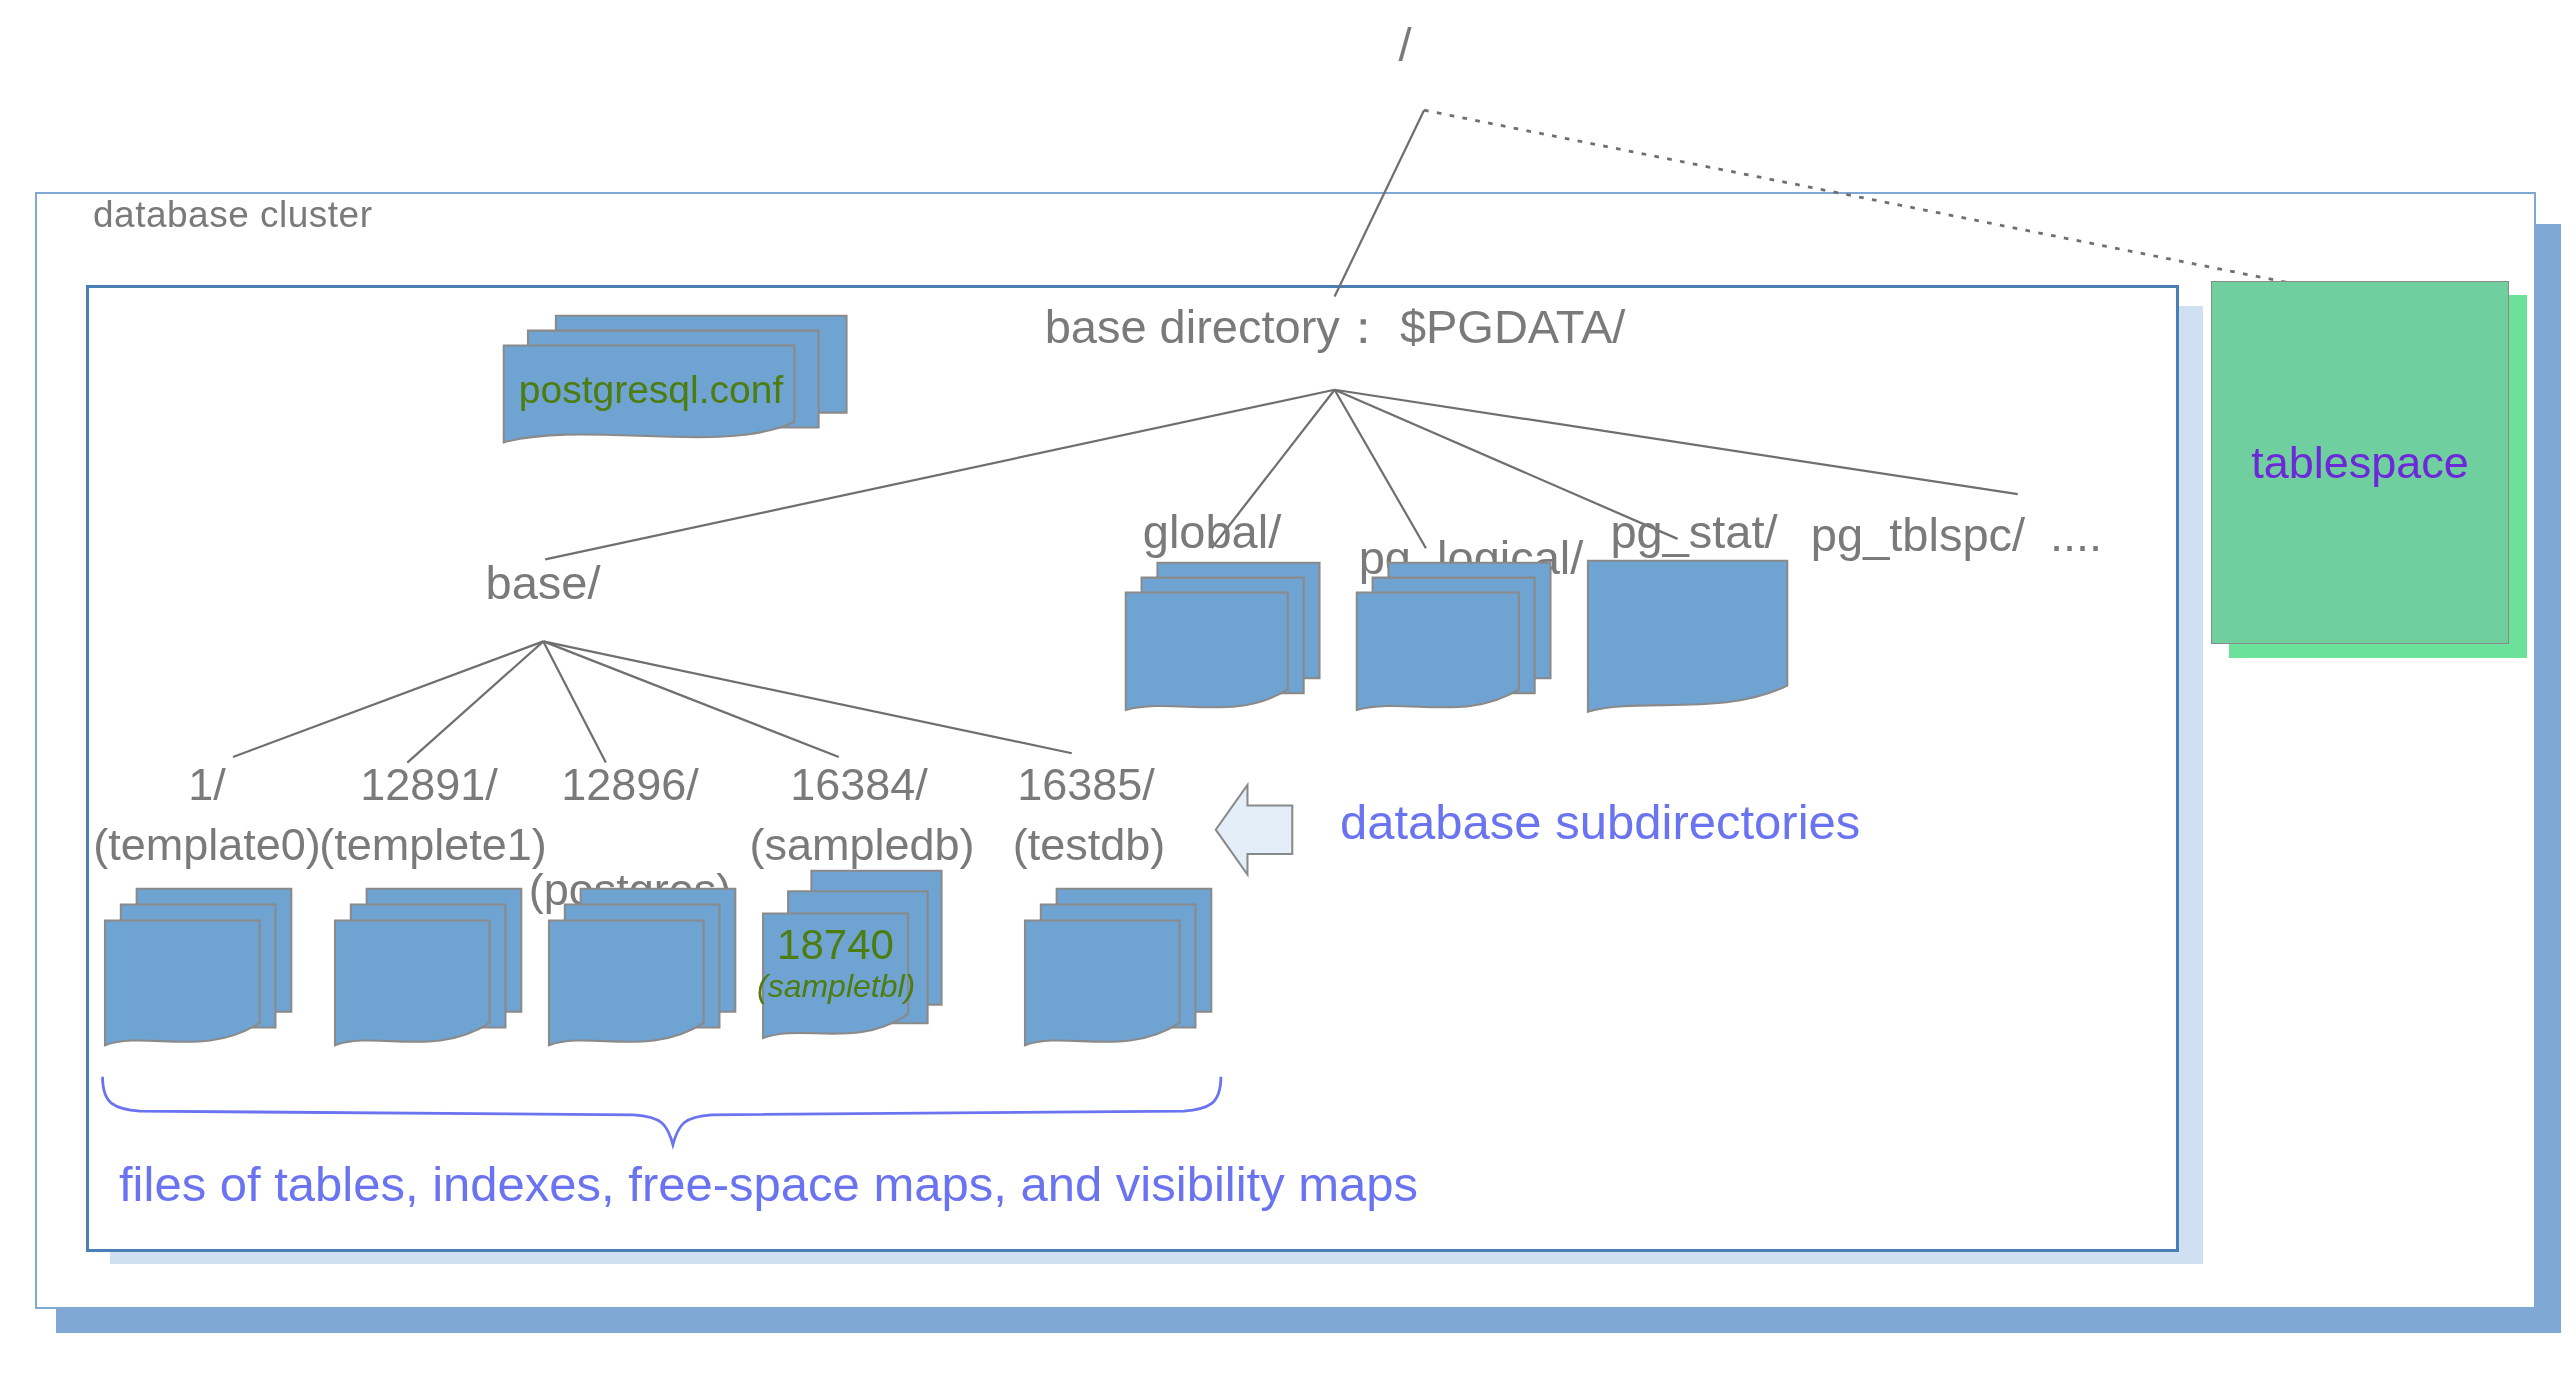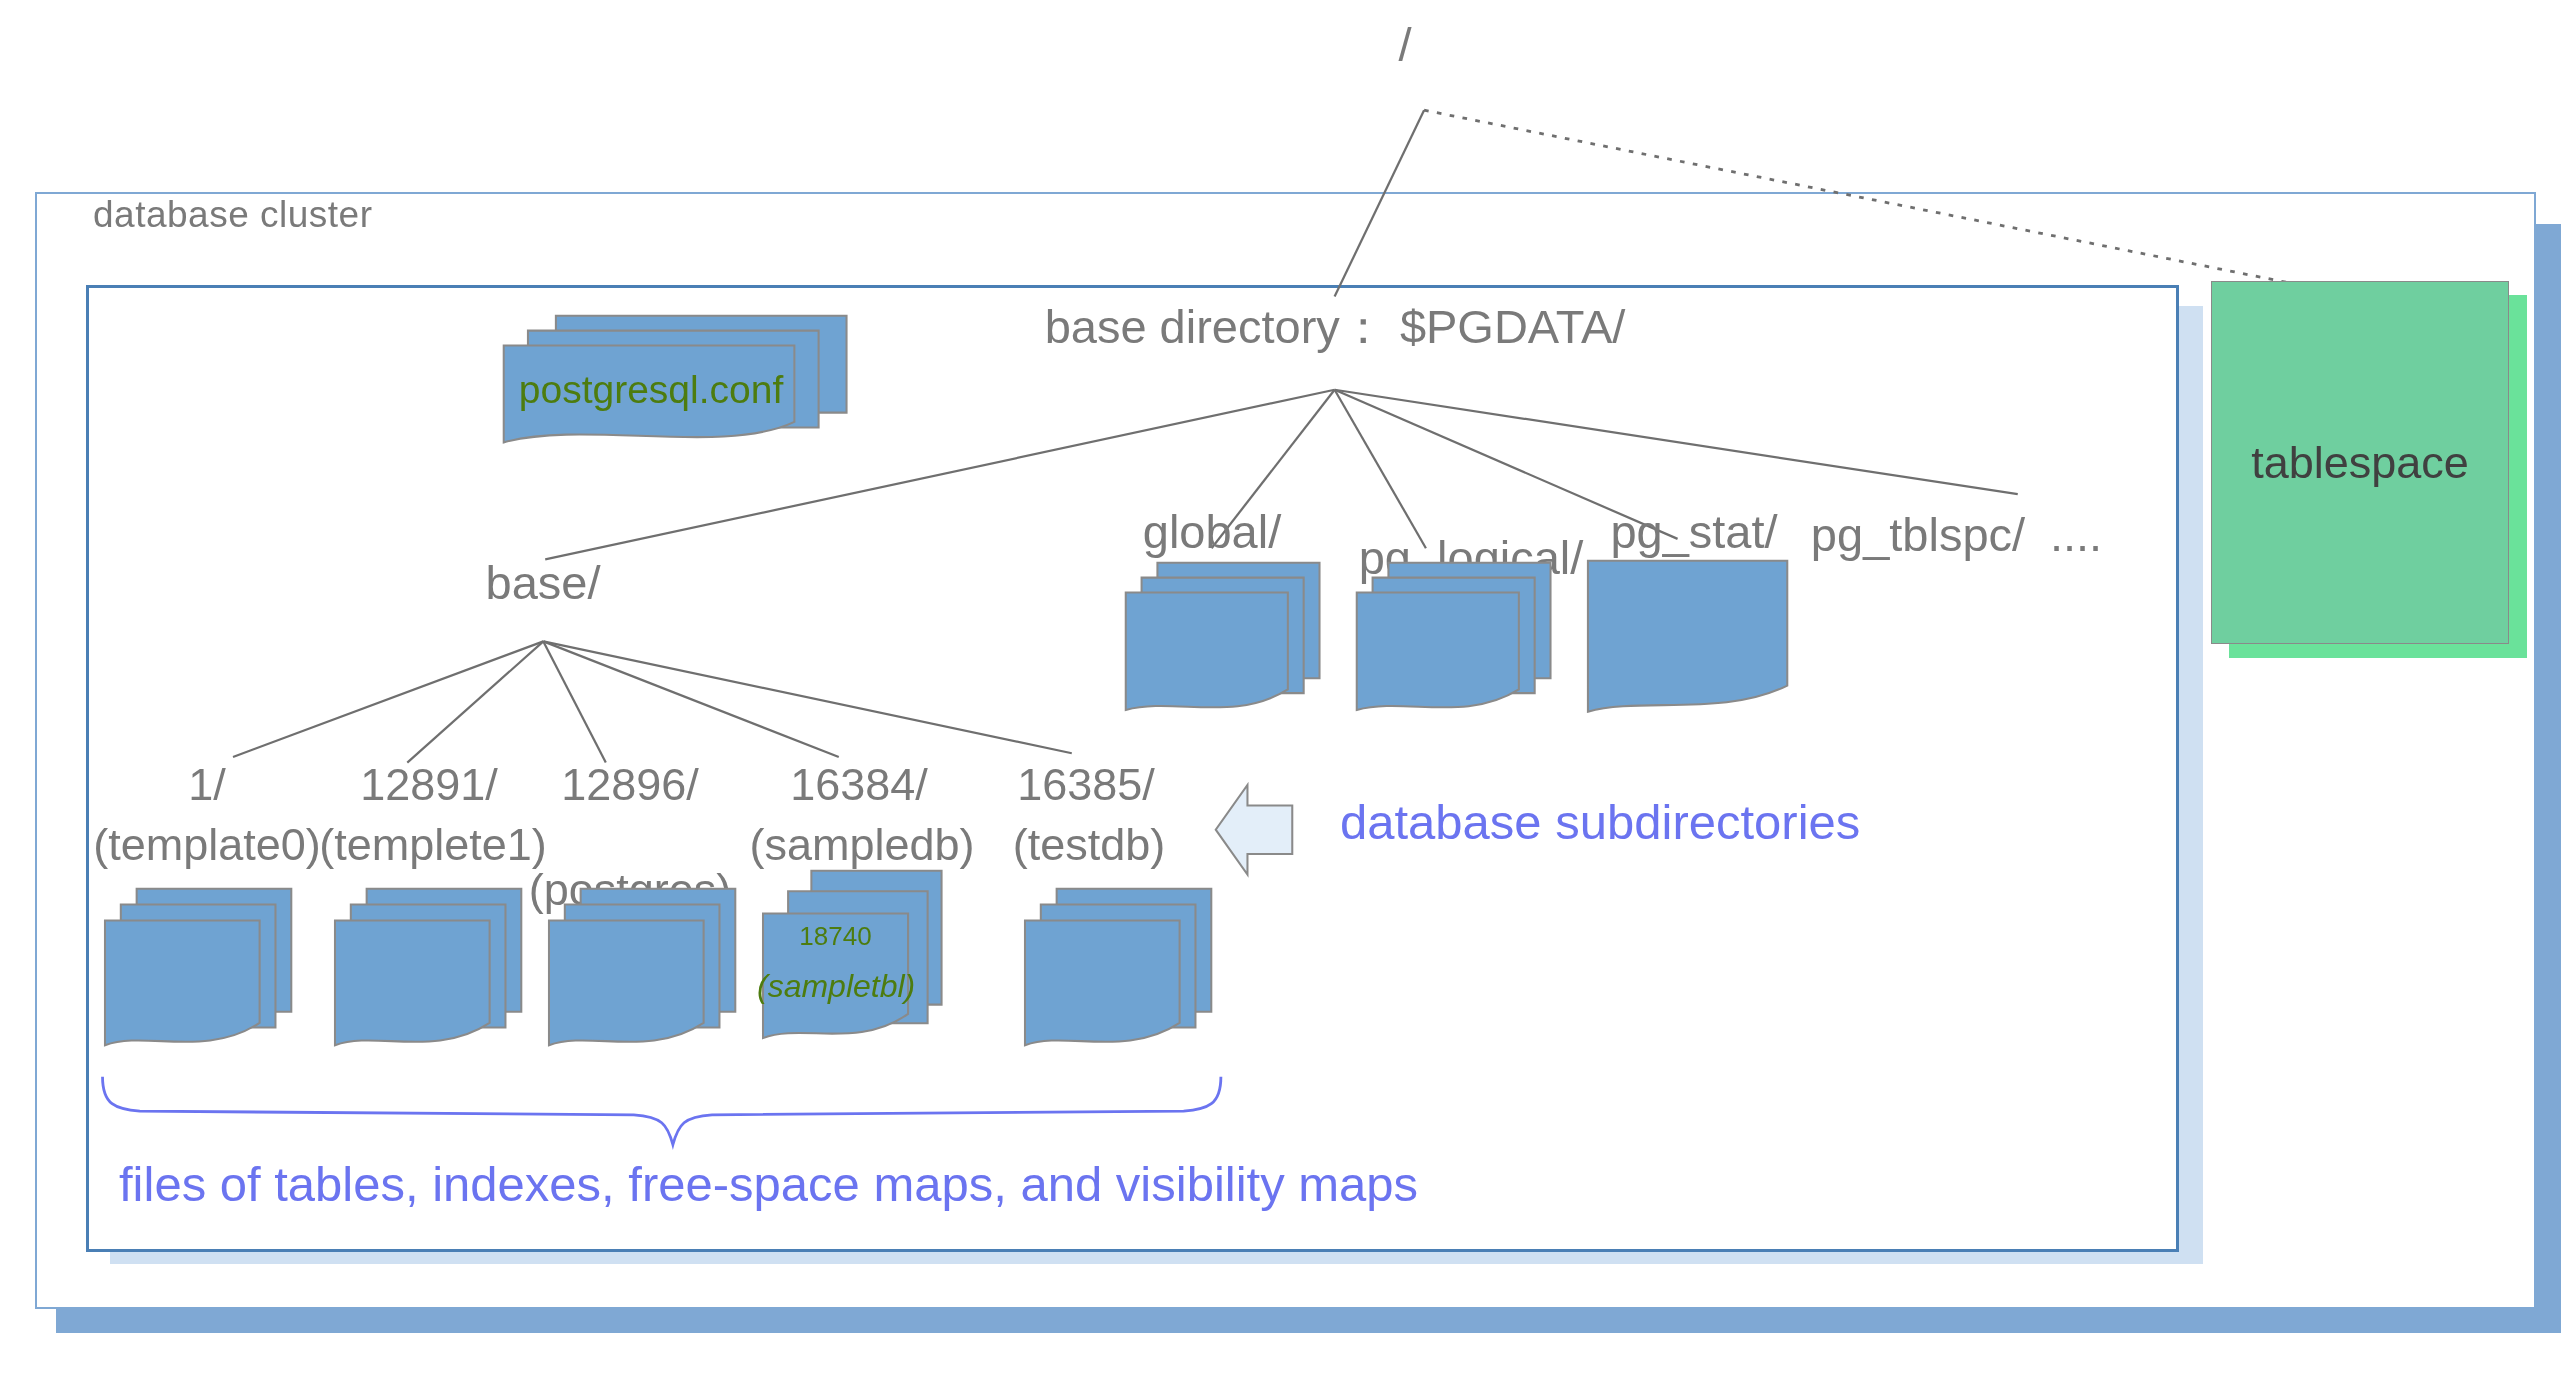--- a/index.html
+++ b/index.html
@@ -56,21 +56,21 @@
     position:absolute;left:2229px;top:295px;width:298px;height:363px;
     background:#6ae29a;
   }
   .ts-box{
     position:absolute;left:2211px;top:281px;width:298px;height:363px;
     background:#6fcf9f;border:1.9px solid #8a8a8a;box-sizing:border-box;
   }
   .ts-label{
     position:absolute;left:0;top:0;width:100%;height:100%;
     display:flex;align-items:center;justify-content:center;
-    font-size:45px;color:#404040;
+    font-size:45px;color:#6d28d9;
   }
 
   
   #wires{position:absolute;left:0;top:0;width:2576px;height:1376px;pointer-events:none;}
   #braces{position:absolute;left:0;top:0;width:2576px;height:1376px;pointer-events:none;}
 
   
   .arrow-callout{position:absolute;left:1212px;top:781px;}
 </style>
 </head>
@@ -210,21 +210,21 @@
   </div>
 
   <div class="docstack" style="left:757px;top:867px;width:198px;height:177px;">
     <svg width="198" height="186" viewBox="0 0 212 200">
       <g fill="#6fa3d2" stroke="#8a8a8a" stroke-width="2.2">
         <path d="M 58 4 H 198 V 148 H 58 Z"></path>
         <path d="M 33 26 H 183 V 168 H 33 Z"></path>
         <path d="M 6 50 H 162 V 158 C 108 196 48 168 6 184 Z"></path>
       </g>
     </svg>
-    <div class="doc-cap" style="top:54px;font-size:26px;width:157px;left:0px;">18740</div>
+    <div class="doc-cap" style="top:54px;font-size:42px;width:157px;left:0px;">18740</div>
     <div class="doc-cap" style="top:101px;font-size:32px;width:157px;left:0px;font-style:italic;">(sampletbl)</div>
   </div>
 
   <div class="docstack" style="left:1021px;top:885px;width:198px;height:168px;">
     <svg width="198" height="177" viewBox="0 0 212 190">
       <g fill="#6fa3d2" stroke="#8a8a8a" stroke-width="2.2">
         <path d="M 38 4 H 204 V 136 H 38 Z"></path>
         <path d="M 21 21 H 187 V 153 H 21 Z"></path>
         <path d="M 4 38 H 170 V 148 C 112 186 48 156 4 172 Z"></path>
       </g>

